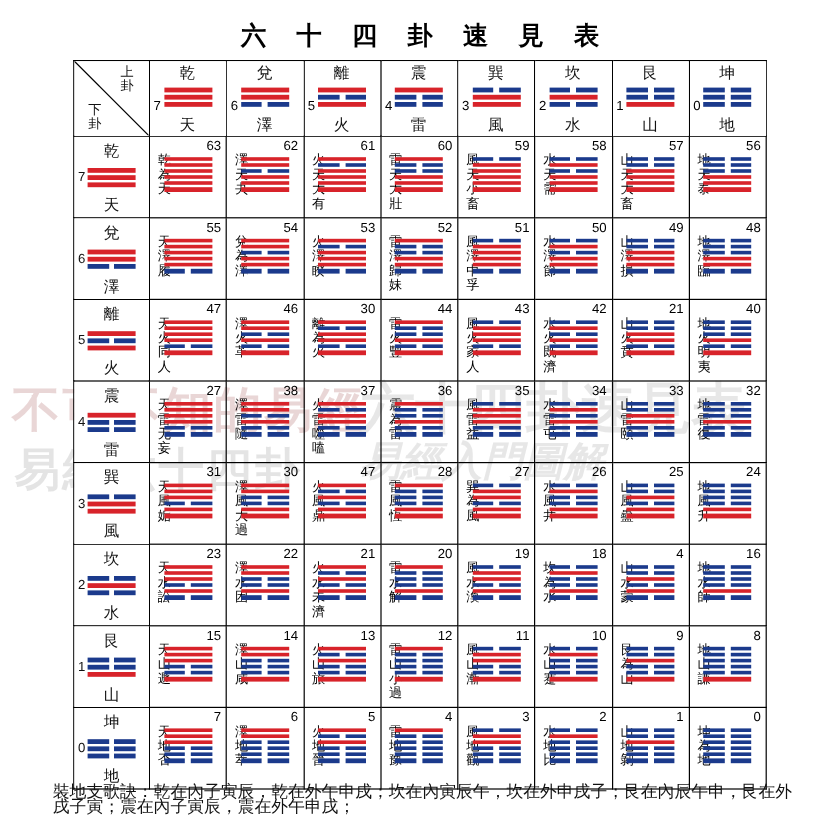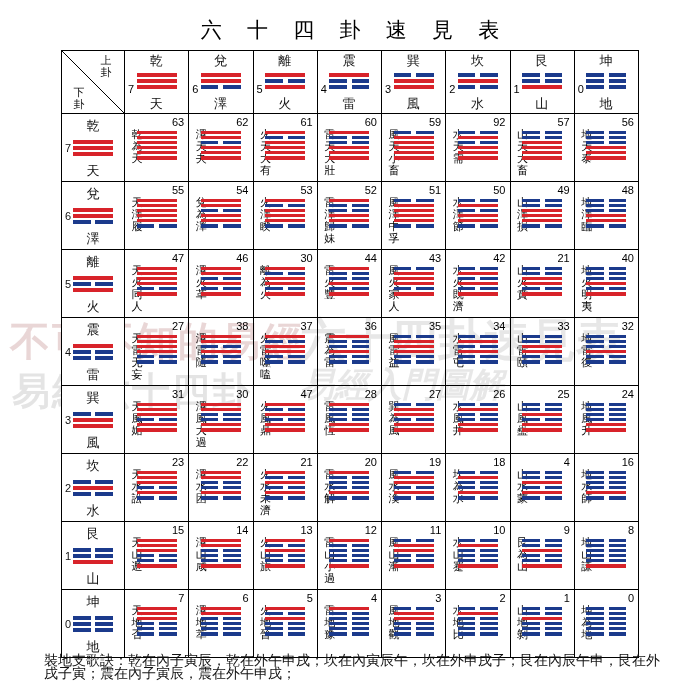--- a/index.html
+++ b/index.html
@@ -9,21 +9,21 @@
     font-family:"Liberation Sans", sans-serif;
     color:#111;
     overflow:hidden;
     position:relative;
   }
   #title{
     text-align:center;
     font-family:"Liberation Serif", serif;
     font-size:21px;
     letter-spacing:10px;
-    font-weight:400;
+    font-weight:700;
     padding-top:16px;
     padding-left:10px;
     color:#000;
   }
   #grid-wrap{
     position:absolute;
     left:61px; top:50px;
     width:578px; height:600px;
   }
   table.chart{
@@ -497,21 +497,21 @@
                 <div class="ln yang red">
                   <div class="seg"></div>
                 </div>
                 <div class="ln yang red">
                   <div class="seg"></div>
                 </div>
               </div>
             </div>
           </td>
           <td class="cell">
-            <div class="no">92</div>
+            <div class="no">58</div>
             <div class="cname">水<br>天<br>需</div>
             <div class="hexwrap">
               <div class="hex">
                 <div class="ln yin blue">
                   <div class="seg"></div>
                   <div class="gap"></div>
                   <div class="seg"></div>
                 </div>
                 <div class="ln yang red">
                   <div class="seg"></div>

